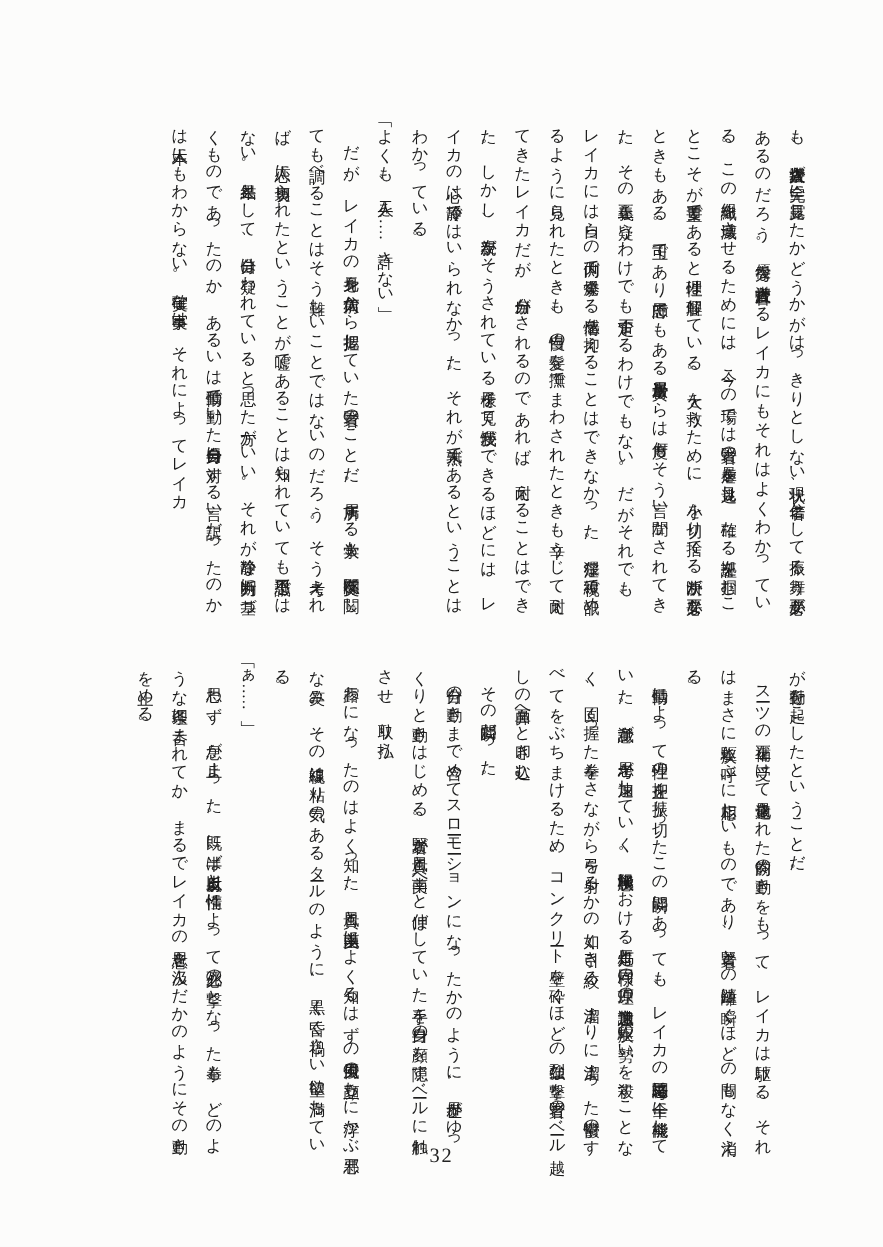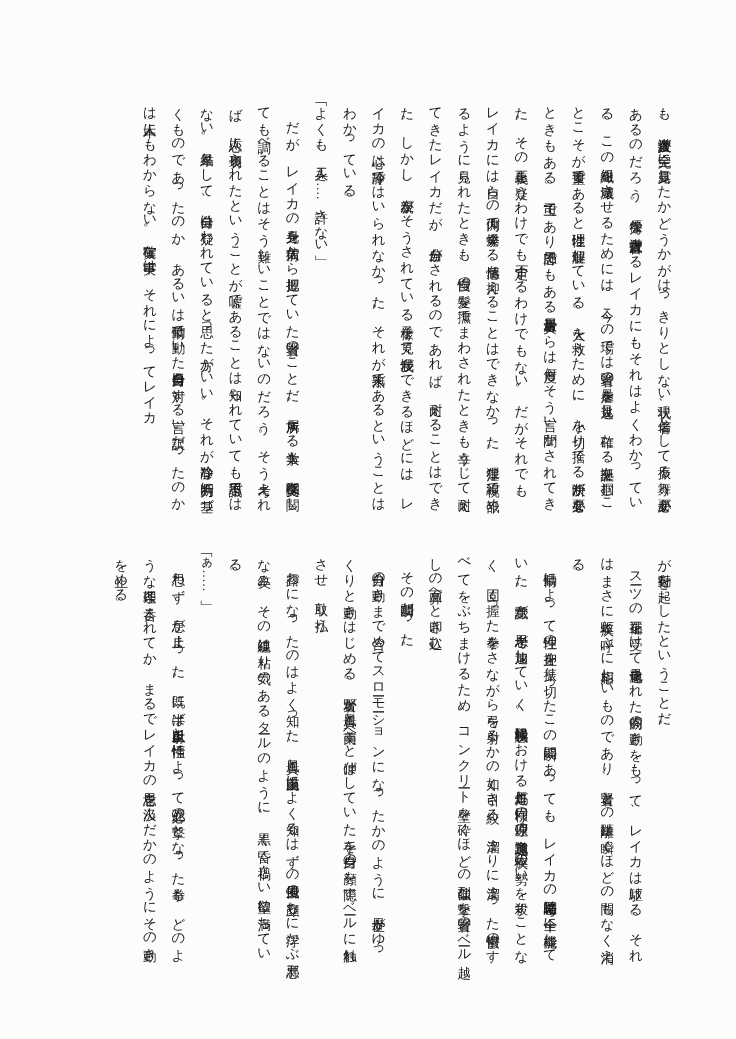--- a/index.html
+++ b/index.html
@@ -67,14 +67,15 @@
     <p class="para">が行動を起こしたということだ。</p>
     <p class="para">　スーツの補正を受けて最適化された筋肉の動きをもって、レイカは駆ける。それはまさに疾駆と呼ぶに相応しいものであり、賢者との距離は瞬くほどの間もなく消える。</p>
     <p class="para">　情動によって理性の抑止を振り切ったこの瞬間にあっても、レイカの格闘思考は十全に機能していた。意識が、思考が加速していく。極限状態における走馬灯と同様の原理の意識加速。疾駆の勢いを殺すことなく、固く握った拳をさながら弓を射るかの如く引き絞る。溜まりに溜まった鬱憤のすべてをぶちまけるため、コンクリート壁を砕くほどの強烈な一撃を賢者のベール越しの鼻面へと叩き込む。</p>
     <p class="para">　その瞬間だった。</p>
     <p class="para">　自分の動きまで含めてスローモーションになったかのように、世界がゆっくりと動きはじめる。賢者が風貴と美南へと伸ばしていた手を自身の顔を隠すベールに触れさせ、取り払う。</p>
     <p class="para">　露わになったのはよく知った、風貴と美南以上によく知るはずの優男風の顔立ちに浮かぶ邪悪な笑み。その視線は粘り気のあるタールのように、黒く昏く禍々しい欲望に満ちている。</p>
     <p class="para">「ぁ……」</p>
     <p class="para">　思わず、息が止まった。既に半ば以上反射と惰性によって必死の一撃となった拳も、どのような条理に呑まれてか、まるでレイカの意思を汲んだかのようにその動きを止める。</p>
   </section>
 
+  <footer class="page-number">32</footer>
 
 </main>
 
 </body></html>

